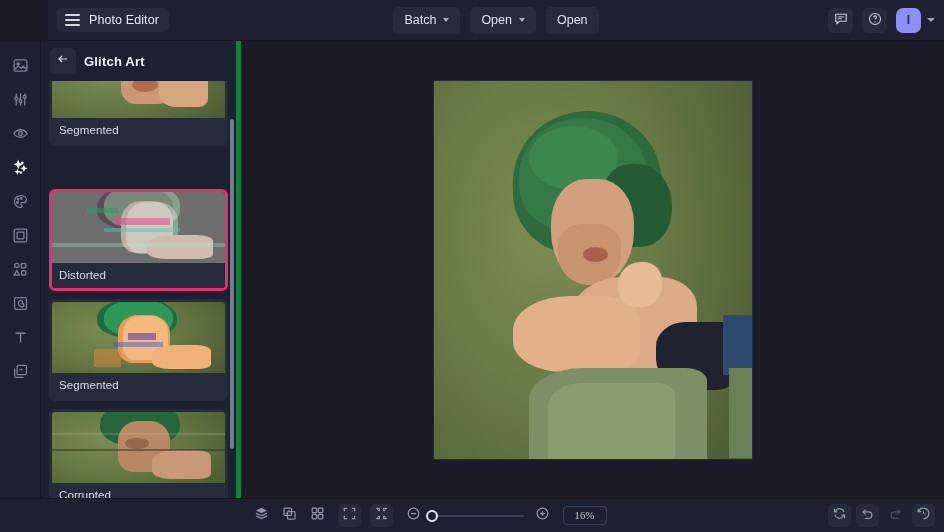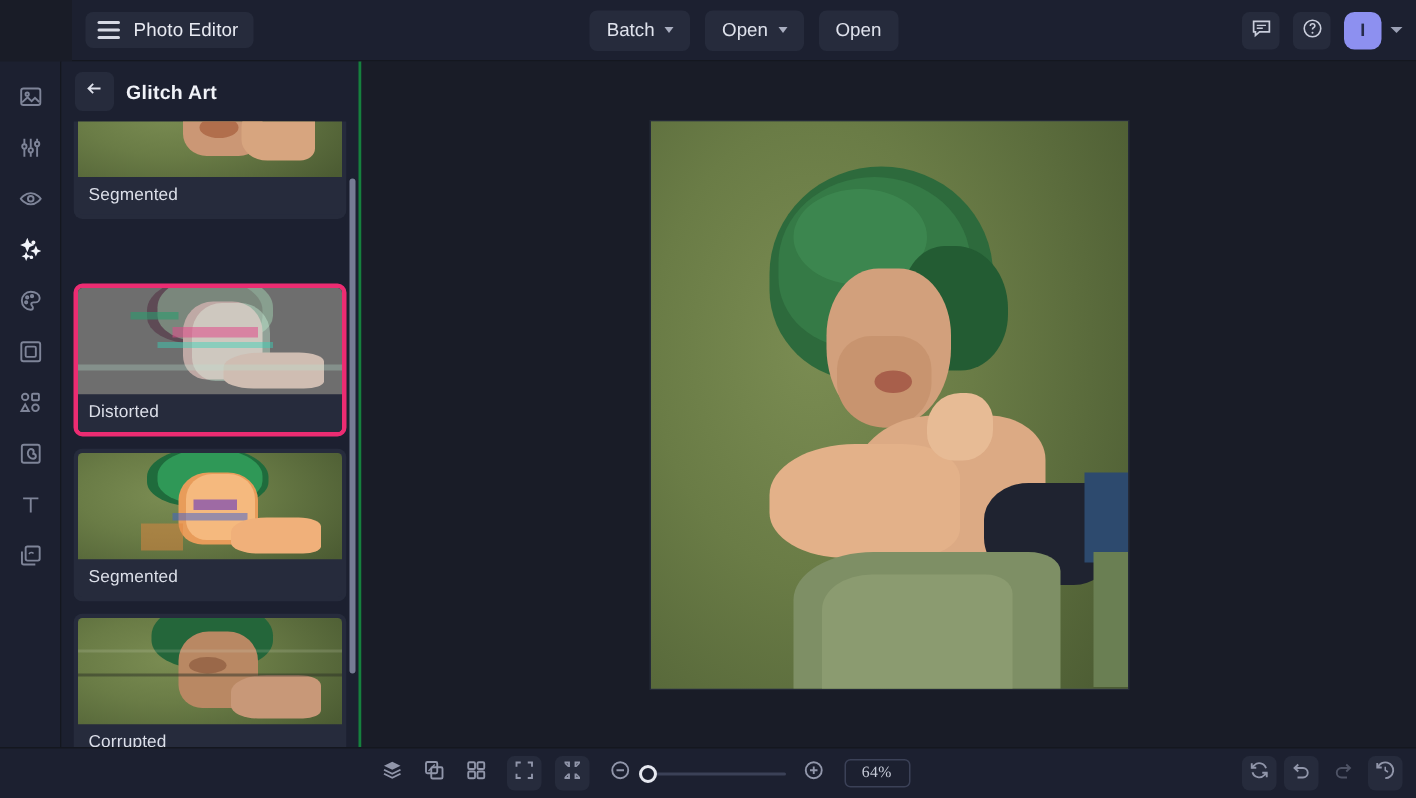--- a/index.html
+++ b/index.html
@@ -115,21 +115,21 @@
   .rail-item svg { stroke: #7e8498; fill: none; stroke-width: 1.5; }
   .rail-item.active svg { stroke: #f2f4fa; fill: none; }
   .rail-item.active svg .fillme { fill: #f2f4fa; stroke: #f2f4fa; }
 
   
   .panel {
     width: 200px; min-width: 200px;
     background: #1c2030;
     display: flex; flex-direction: column;
     position: relative;
-    border-right: 2px solid #15803d;
+    border-right: 5px solid #15803d;
   }
   .panel-head {
     height: 40px; min-height: 40px;
     display: flex; align-items: center; gap: 8px;
     padding-left: 9px;
   }
   .backbtn {
     width: 26px; height: 26px; border-radius: 5px;
     background: #262b3c;
     display: flex; align-items: center; justify-content: center;
@@ -575,21 +575,21 @@
         </div>
         <span class="sqbtn">
           <span>
             <svg width="15" height="15" viewBox="0 0 18 18">
                 <circle cx="9" cy="9" r="6.4"></circle>
                 <path d="M6 9h6M9 6v6"></path>
               </svg>
           </span>
         </span>
       </div>
-      <div class="zoomval">64%</div>
+      <div class="zoomval">16%</div>
     </div>
 
     <div class="bb-right">
       <div class="sqbtn framed">
         <span>
           <svg width="15" height="15" viewBox="0 0 18 18">
               <path d="M14.4 7.4a5.6 5.6 0 00-9.6-2.2L3 7"></path>
               <path d="M3.6 10.6a5.6 5.6 0 009.6 2.2L15 11"></path>
               <path d="M3 3.4V7h3.6M15 14.6V11h-3.6"></path>
             </svg>

